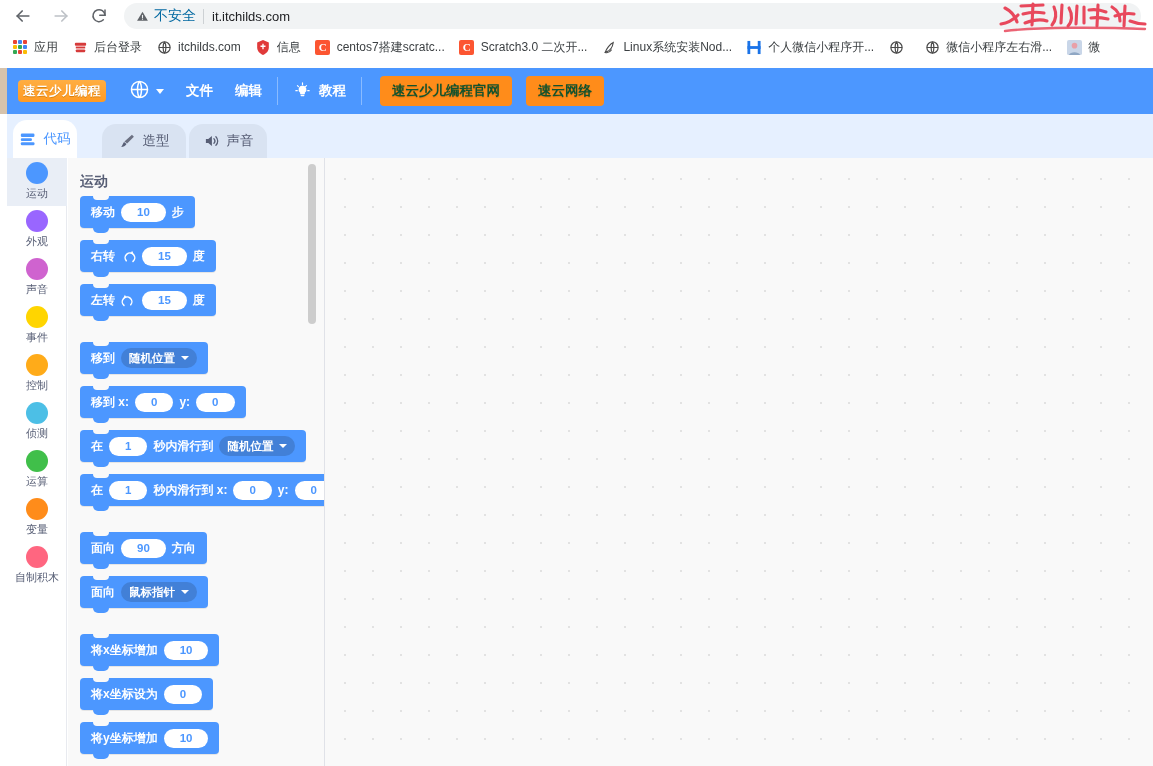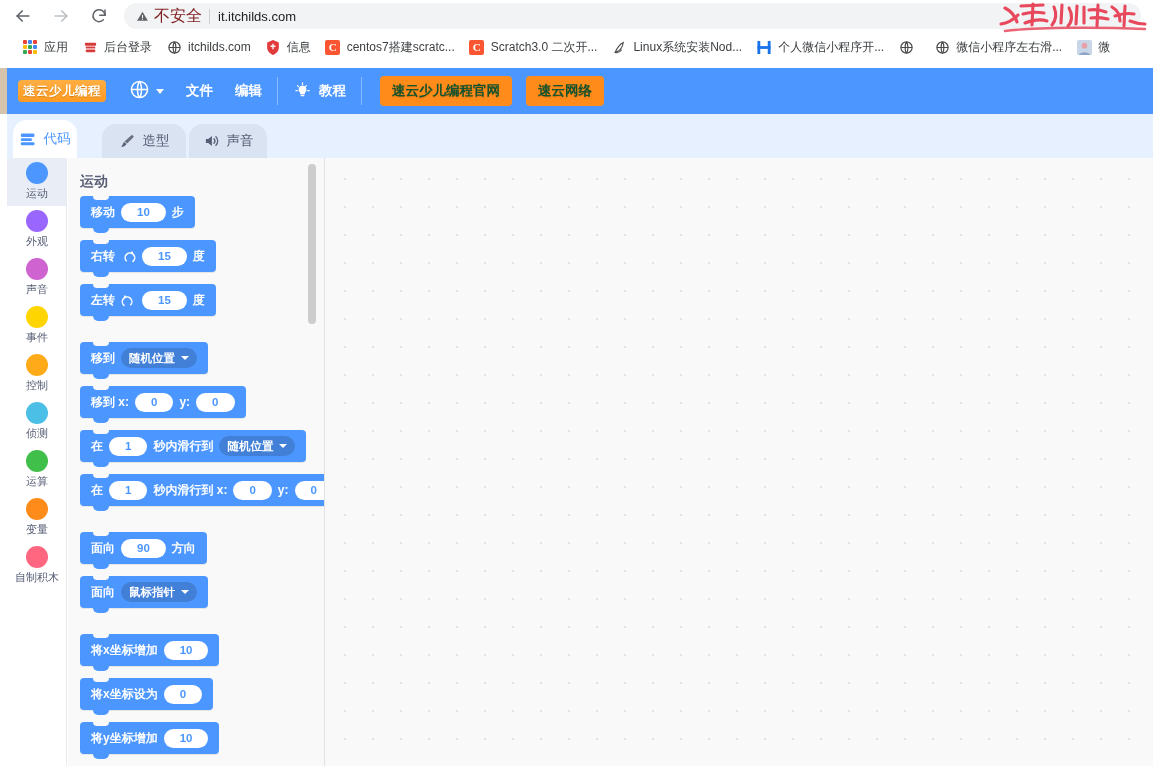--- a/index.html
+++ b/index.html
@@ -36,30 +36,30 @@
   }
   .nav-btn.disabled { color: #bdc1c6; }
   .nav-btn svg { display: block; }
   .omnibox {
     flex: 1 1 auto; height: 26px; margin: 0 12px 0 10px;
     background: #f1f3f4; border-radius: 13px;
     display: flex; align-items: center; padding: 0 12px;
     font-size: 13px; color: #202124; cursor: text;
   }
   .omnibox .warn-icon { margin-right: 5px; display:flex; align-items:center; }
-  .omnibox .insecure { color: #7f1d1d; font-size: 16px; margin-right: 7px; }
+  .omnibox .insecure { color: #0369a1; font-size: 14px; margin-right: 7px; }
   .omnibox .divider {
     width: 1px; height: 15px; background: #cdd1d4; margin-right: 8px;
   }
   .omnibox .url { color: #202124; font-size: 13px; }
 
   
   .bookmarks-row {
     position: absolute; left: 0; top: 32px; width: 1153px; height: 30px;
-    display: flex; align-items: center; padding-left: 16px;
+    display: flex; align-items: center; padding-left: 6px;
     overflow: hidden; white-space: nowrap;
   }
   .bm {
     display: flex; align-items: center; height: 24px;
     padding: 0 6px; margin-right: 2px; border-radius: 4px;
     font-size: 12px; color: #3c4043; cursor: pointer; flex: 0 0 auto;
   }
   .bm .bm-ico {
     width: 16px; height: 16px; margin-right: 6px; flex: 0 0 auto;
     display: flex; align-items: center; justify-content: center;

